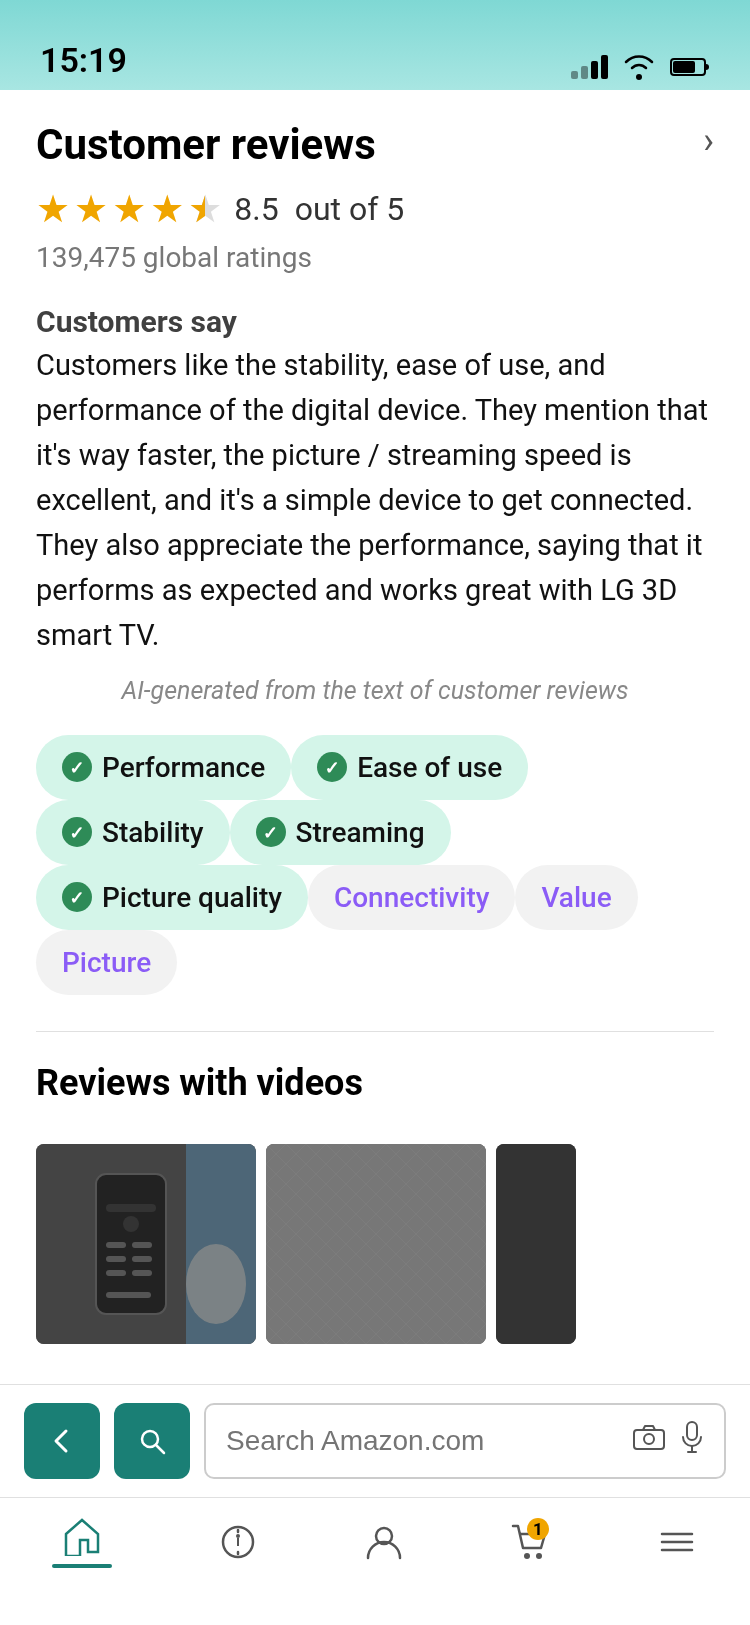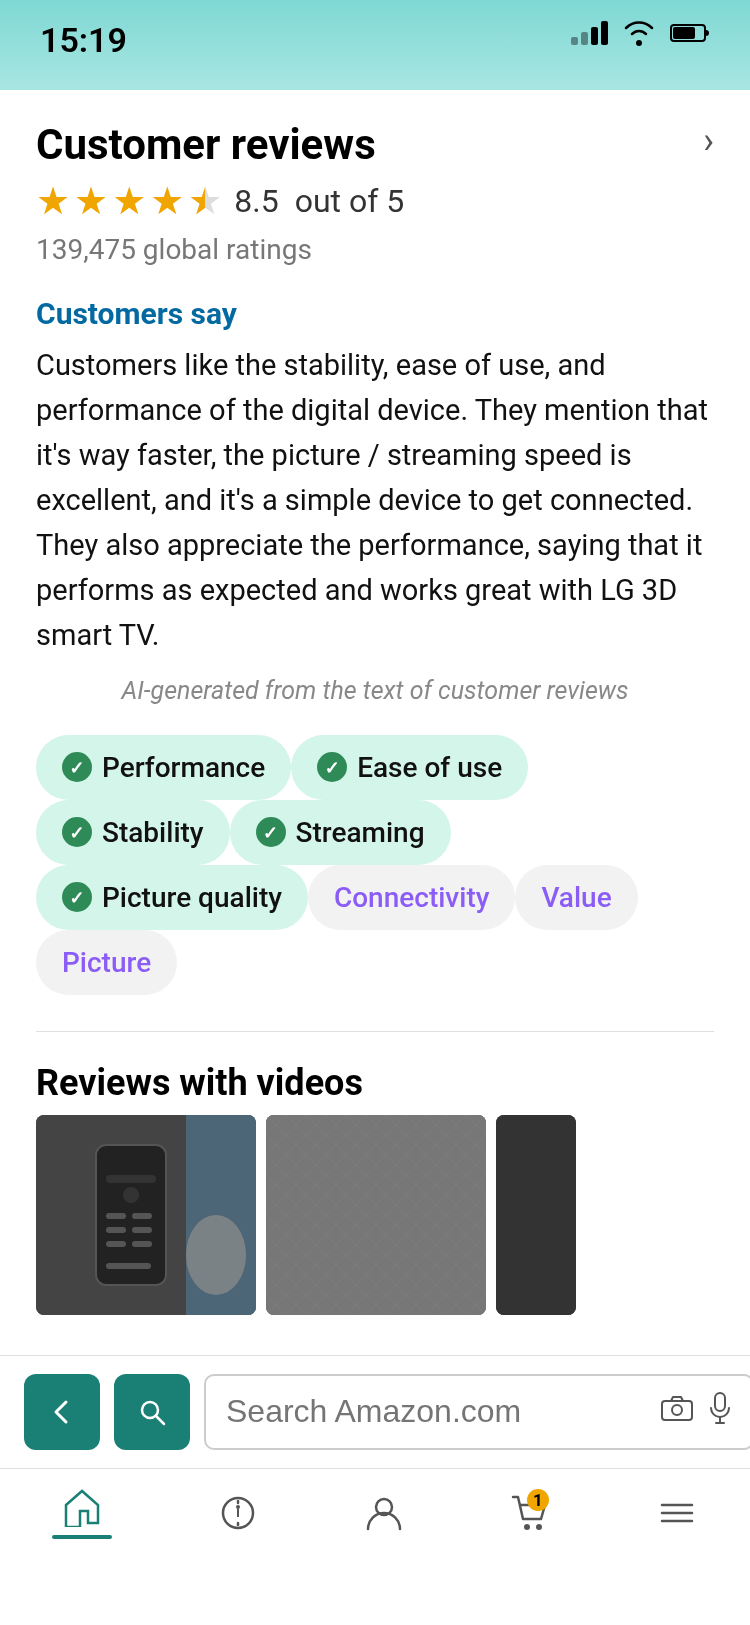--- a/index.html
+++ b/index.html
@@ -10,21 +10,21 @@
       width: 750px;
       min-height: 1625px;
       overflow-x: hidden;
     }
 
     
     .status-bar {
       background: linear-gradient(180deg, #7fd8d4 0%, #a8e6e2 100%);
       height: 90px;
       display: flex;
-      align-items: flex-start;
+      align-items: flex-end;
       justify-content: space-between;
       padding: 20px 40px 10px 40px;
     }
     .status-time {
       font-size: 34px;
       font-weight: 600;
       color: #000;
     }
     .status-icons {
       display: flex;
@@ -46,21 +46,21 @@
     
     .content {
       padding: 30px 36px 0 36px;
       background: #fff;
     }
 
     .page-title {
       font-size: 42px;
       font-weight: 700;
       color: #000;
-      margin-bottom: 10px;
+      margin-bottom: 18px;
     }
 
     .rating-row {
       display: flex;
       align-items: center;
       gap: 16px;
       margin-bottom: 10px;
     }
     .stars {
       display: flex;
@@ -81,22 +81,22 @@
     }
     .global-ratings {
       font-size: 28px;
       color: #777;
       margin-bottom: 30px;
     }
 
     .customers-say-title {
       font-size: 30px;
       font-weight: 700;
-      color: #0369a1;
-      margin-bottom: 12px;
+      color: #404040;
+      margin-bottom: 4px;
     }
 
     .customers-say-text {
       font-size: 29px;
       line-height: 1.55;
       color: #111;
       margin-bottom: 18px;
     }
 
     .ai-generated {
@@ -153,21 +153,21 @@
     .divider {
       height: 1px;
       background: #e0e0e0;
       margin: 0 0 30px 0;
     }
 
     .reviews-videos-title {
       font-size: 36px;
       font-weight: 700;
       color: #000;
-      margin-bottom: 11px;
+      margin-bottom: 40px;
     }
 
     
     .video-thumbnails {
       display: flex;
       gap: 0;
       overflow: hidden;
       margin: 0 -36px;
     }
     .video-thumb {
@@ -224,21 +224,21 @@
       height: 76px;
       display: flex;
       align-items: center;
       padding: 0 20px;
       gap: 14px;
     }
     .search-input {
       flex: 1;
       border: none;
       outline: none;
-      font-size: 32px;
+      font-size: 28px;
       color: #3b82f6;
       background: transparent;
     }
     .camera-icon, .mic-icon {
       font-size: 30px;
       color: #555;
     }
 
     
     .bottom-nav {

